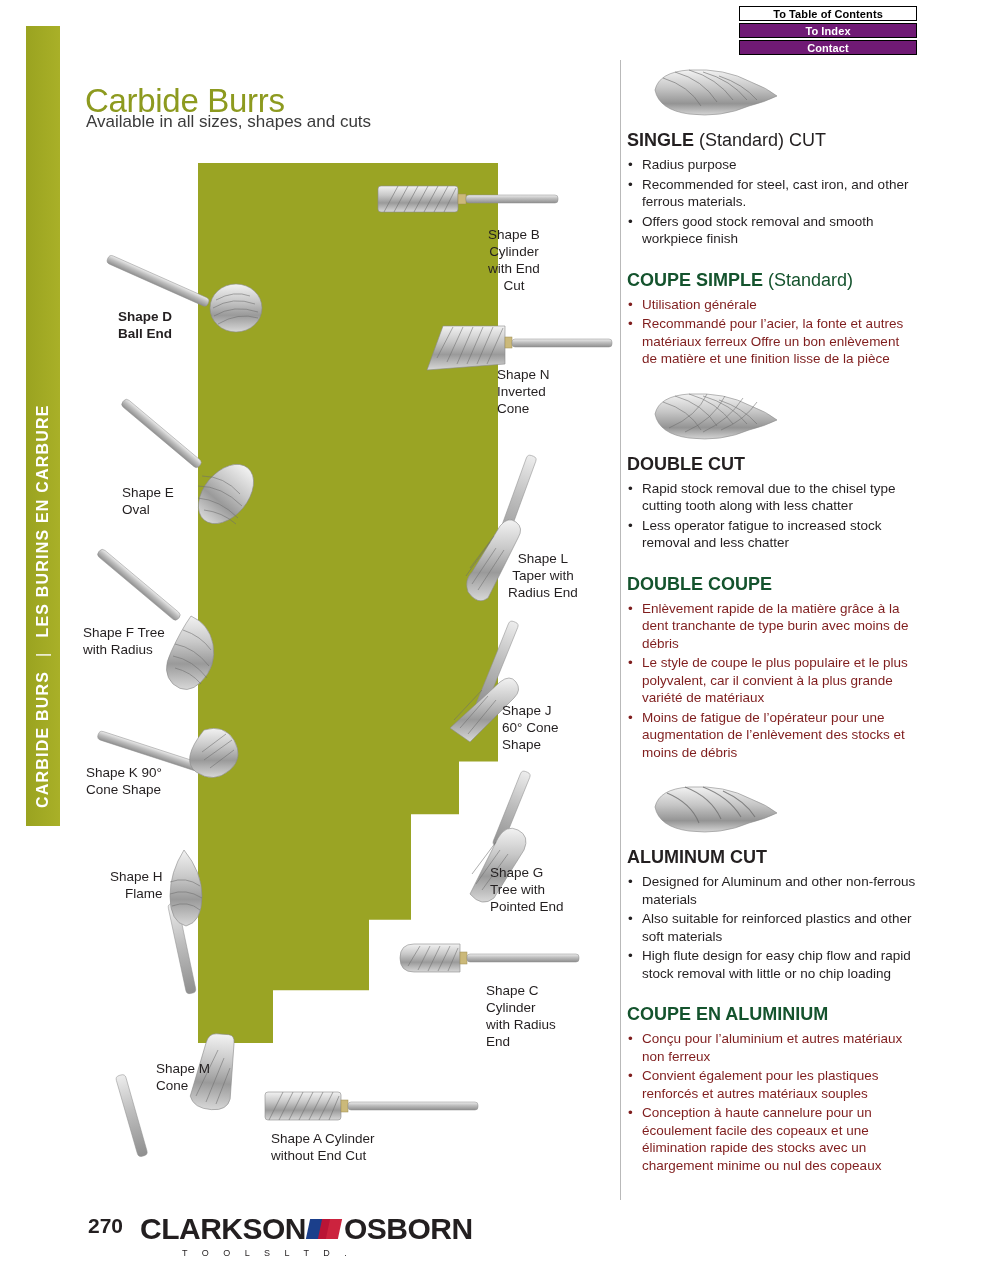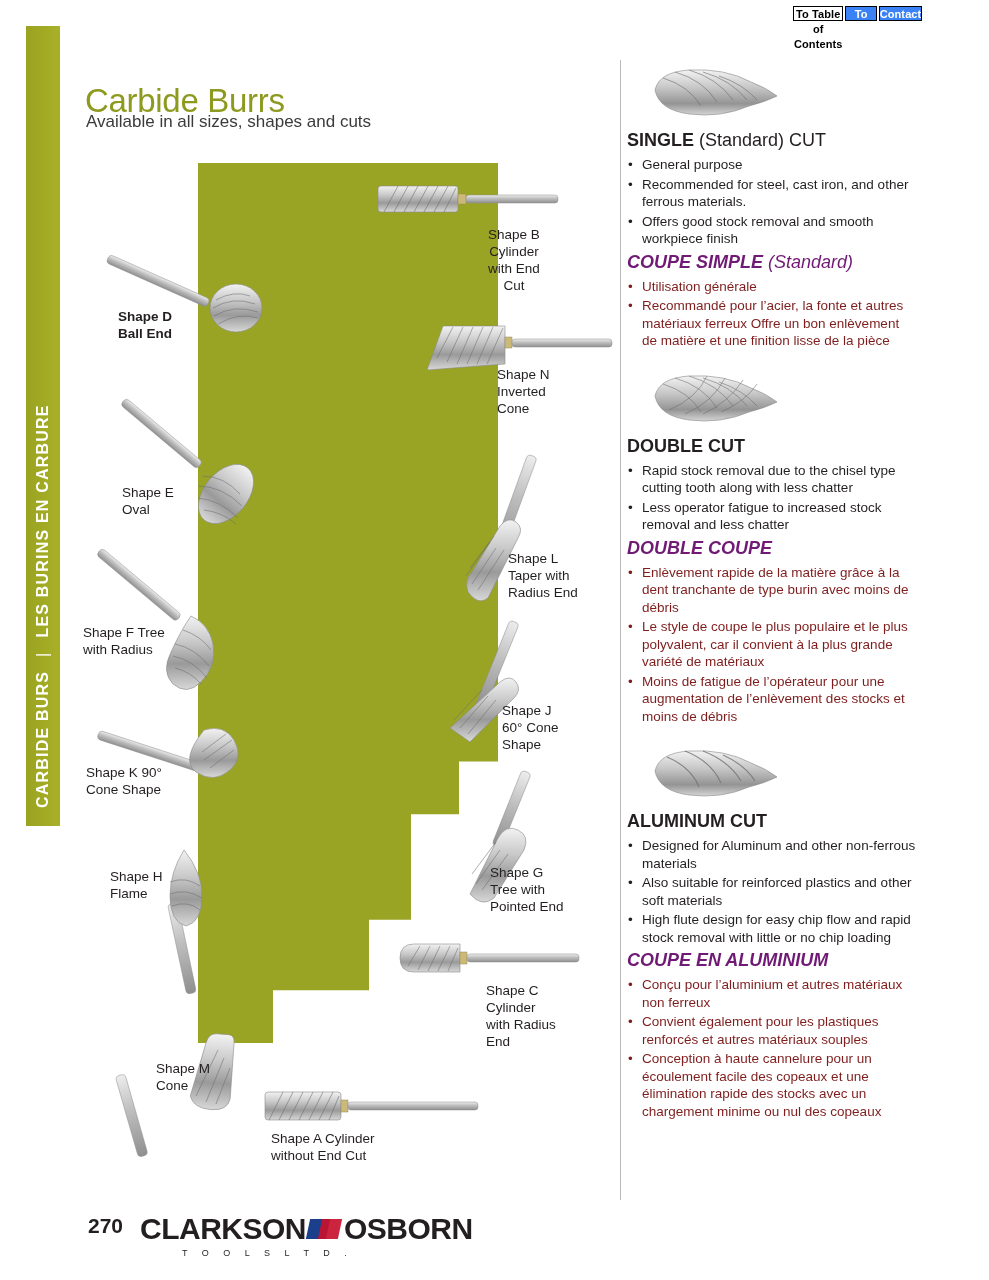--- a/index.html
+++ b/index.html
@@ -14,28 +14,28 @@
     color: #231f20;
     position: relative;
     overflow: hidden;
   }
 
   
   .topnav {
     position: absolute;
     top: 6px;
     right: 72px;
-    width: 124px;
+    width: 178px;
     display: flex;
-    flex-direction: row;
+    flex-direction: column;
     gap: 2px;
     z-index: 40;
   }
   .topnav .navbtn {
-    background: #3b82f6;
+    background: #701a75;
     color: #ffffff;
     font-size: 11px;
     font-weight: bold;
     text-align: center;
     line-height: 15px;
     height: 15px;
     letter-spacing: .1px;
     border: 1px solid #000;
     box-sizing: border-box;
   }
@@ -142,21 +142,21 @@
     background: #b9b9b9;
     z-index: 9;
   }
   .cut-head {
     font-size: 18px;
     font-weight: bold;
     color: #231f20;
     margin: 0 0 5px 0;
   }
   .cut-head .norm { font-weight: normal; }
-  .cut-head.fr { color: #701a75; margin-top: 4px; font-style: italic; }
+  .cut-head.fr { color: #14532d; margin-top: 22px; }
   ul.cut-list {
     list-style: none;
     margin: 0;
     padding: 0;
   }
   ul.cut-list li {
     font-size: 13.5px;
     line-height: 17.5px;
     color: #231f20;
     padding-left: 15px;
@@ -325,21 +325,21 @@
       <path d="M84 74 q22 0 38 18" fill="none"></path>
       <path d="M80 84 q24 0 44 20" fill="none"></path>
       <path d="M80 96 q22 2 40 20" fill="none"></path>
       <path d="M86 108 q18 2 32 14" fill="none"></path>
     </g>
   </svg>
   <div class="lbl" style="left:4px; top:82px;">Shape E
 Oval</div>
 </div>
 
-<div class="burr" style="left:452px; top:452px;">
+<div class="burr" style="left:452px; top:452px;text-align:center;">
   <svg width="130" height="150" viewBox="0 0 130 150">
     <g transform="rotate(20 80 8)">
       <rect x="74" y="4" width="10" height="100" rx="4" fill="url(#gs1)" stroke="#8f8f8f" stroke-width="0.5"></rect>
     </g>
     <path d="M16 140 q-4 -12 4 -20 L48 74 q8 -10 16 -4 q8 6 2 16 L36 146 q-10 8 -20 -6 Z" fill="url(#gm1)" stroke="#8a8a8a" stroke-width="0.6"></path>
     <g stroke="#6f6f6f" stroke-width="0.7" opacity=".8">
       <line x1="20" y1="132" x2="44" y2="96"></line>
         <line x1="26" y1="138" x2="52" y2="98"></line>
       <line x1="14" y1="124" x2="38" y2="90"></line>
         <line x1="18" y1="116" x2="42" y2="84"></line>
@@ -410,21 +410,21 @@
       <line x1="24" y1="112" x2="48" y2="78"></line>
         <line x1="30" y1="118" x2="56" y2="82"></line>
       <line x1="20" y1="102" x2="44" y2="70"></line>
     </g>
   </svg>
   <div class="lbl" style="left:38px; top:92px;">Shape G
 Tree with
 Pointed End</div>
 </div>
 
-<div class="burr" style="left:128px; top:842px;">
+<div class="burr" style="left:128px; top:842px;text-align:right;">
   <svg width="130" height="150" viewBox="0 0 130 150">
     <g transform="rotate(-12 58 130)">
       <rect x="54" y="60" width="10" height="92" rx="4" fill="url(#gs1)" stroke="#8f8f8f" stroke-width="0.5"></rect>
     </g>
     <path d="M56 8 q18 22 18 46 q0 26 -16 30 q-16 -4 -16 -30 q0 -24 14 -46 Z" fill="url(#gm1)" stroke="#8a8a8a" stroke-width="0.6"></path>
     <g stroke="#6f6f6f" stroke-width="0.7" opacity=".8">
       <path d="M42 40 q16 -6 30 4" fill="none"></path>
       <path d="M42 52 q16 -6 32 4" fill="none"></path>
       <path d="M44 64 q16 -6 28 4" fill="none"></path>
     </g>
@@ -507,21 +507,21 @@
           <path d="M44 10 q28 8 44 30" fill="none"></path>
           <path d="M58 12 q28 8 44 28" fill="none"></path>
           <path d="M74 16 q24 8 38 24" fill="none"></path>
         </g>
       </svg>
     </div>
     <div class="cut-head">
       <span>SINGLE</span><span class="norm"> (Standard) CUT</span>
     </div>
     <ul class="cut-list">
-      <li>General purpose</li>
+      <li>Radius purpose</li>
       <li>Recommended for steel, cast iron, and other ferrous materials.</li>
       <li>Offers good stock removal and smooth workpiece finish</li>
     </ul>
     <div class="cut-head fr">
       <span>COUPE SIMPLE</span><span class="norm"> (Standard)</span>
     </div>
     <ul class="cut-list fr">
       <li>Utilisation générale</li>
       <li>Recommandé pour l’acier, la fonte et autres matériaux ferreux Offre un bon enlèvement de matière et une finition lisse de la pièce</li>
     </ul>

